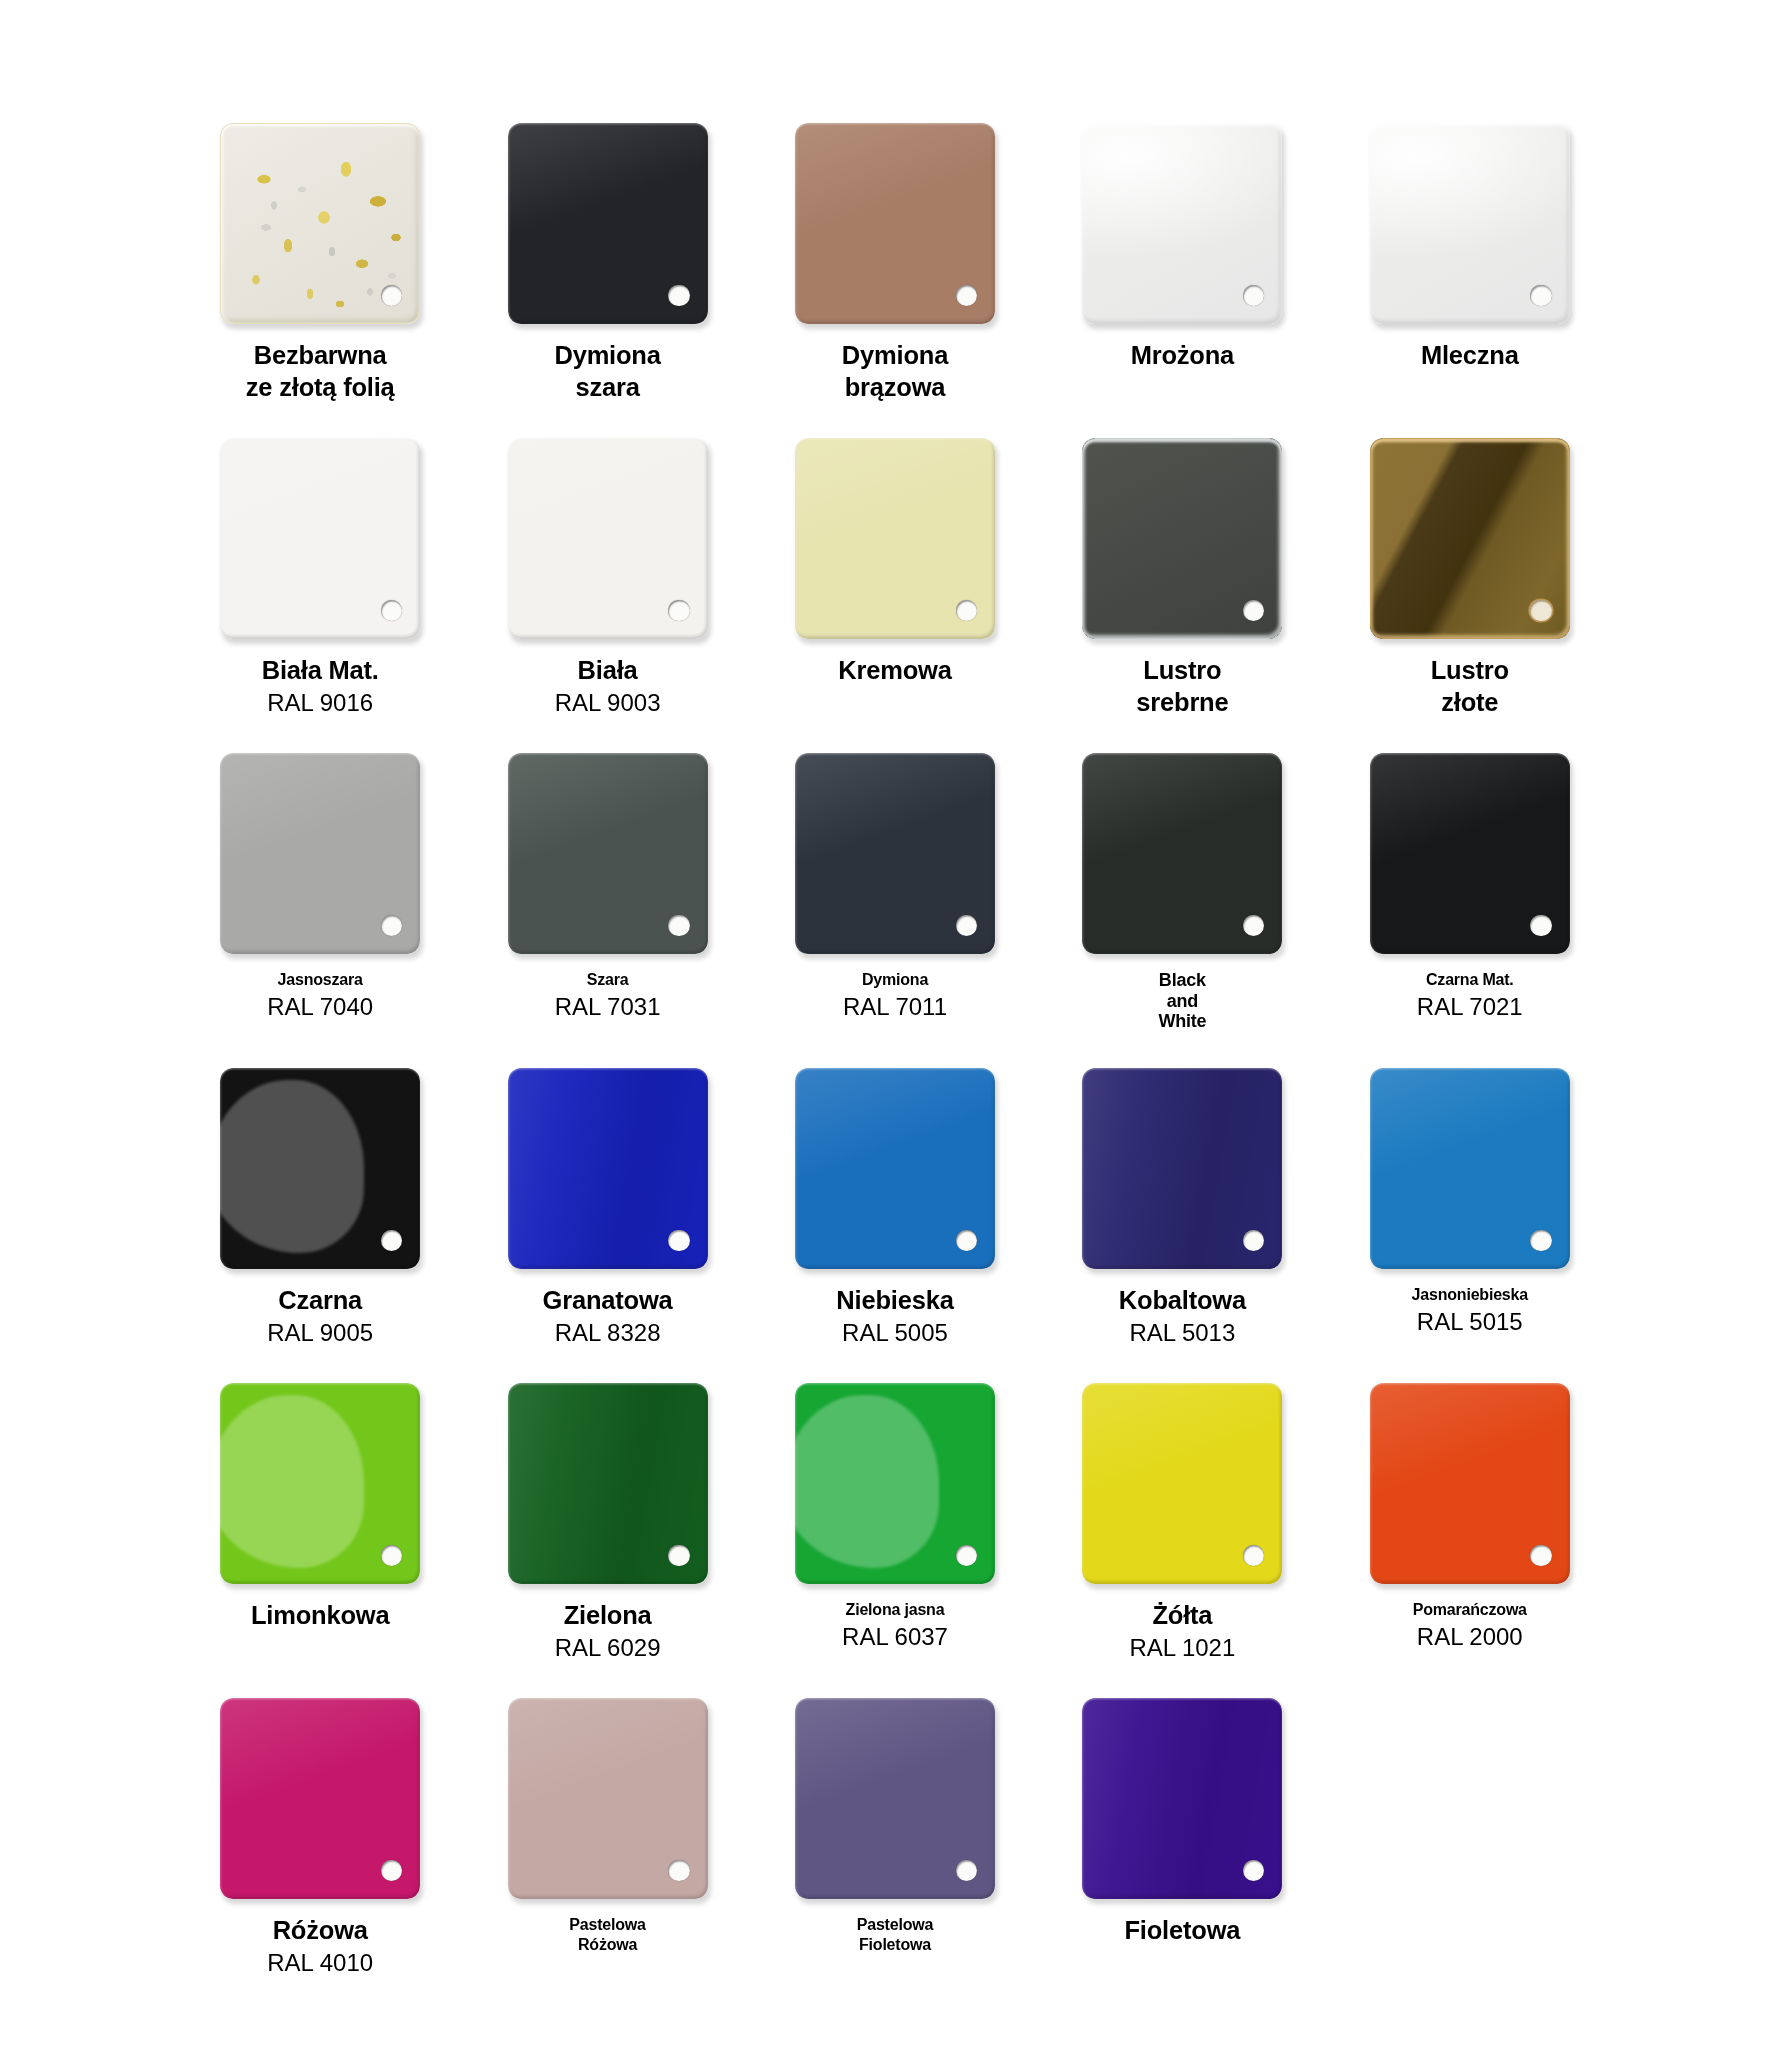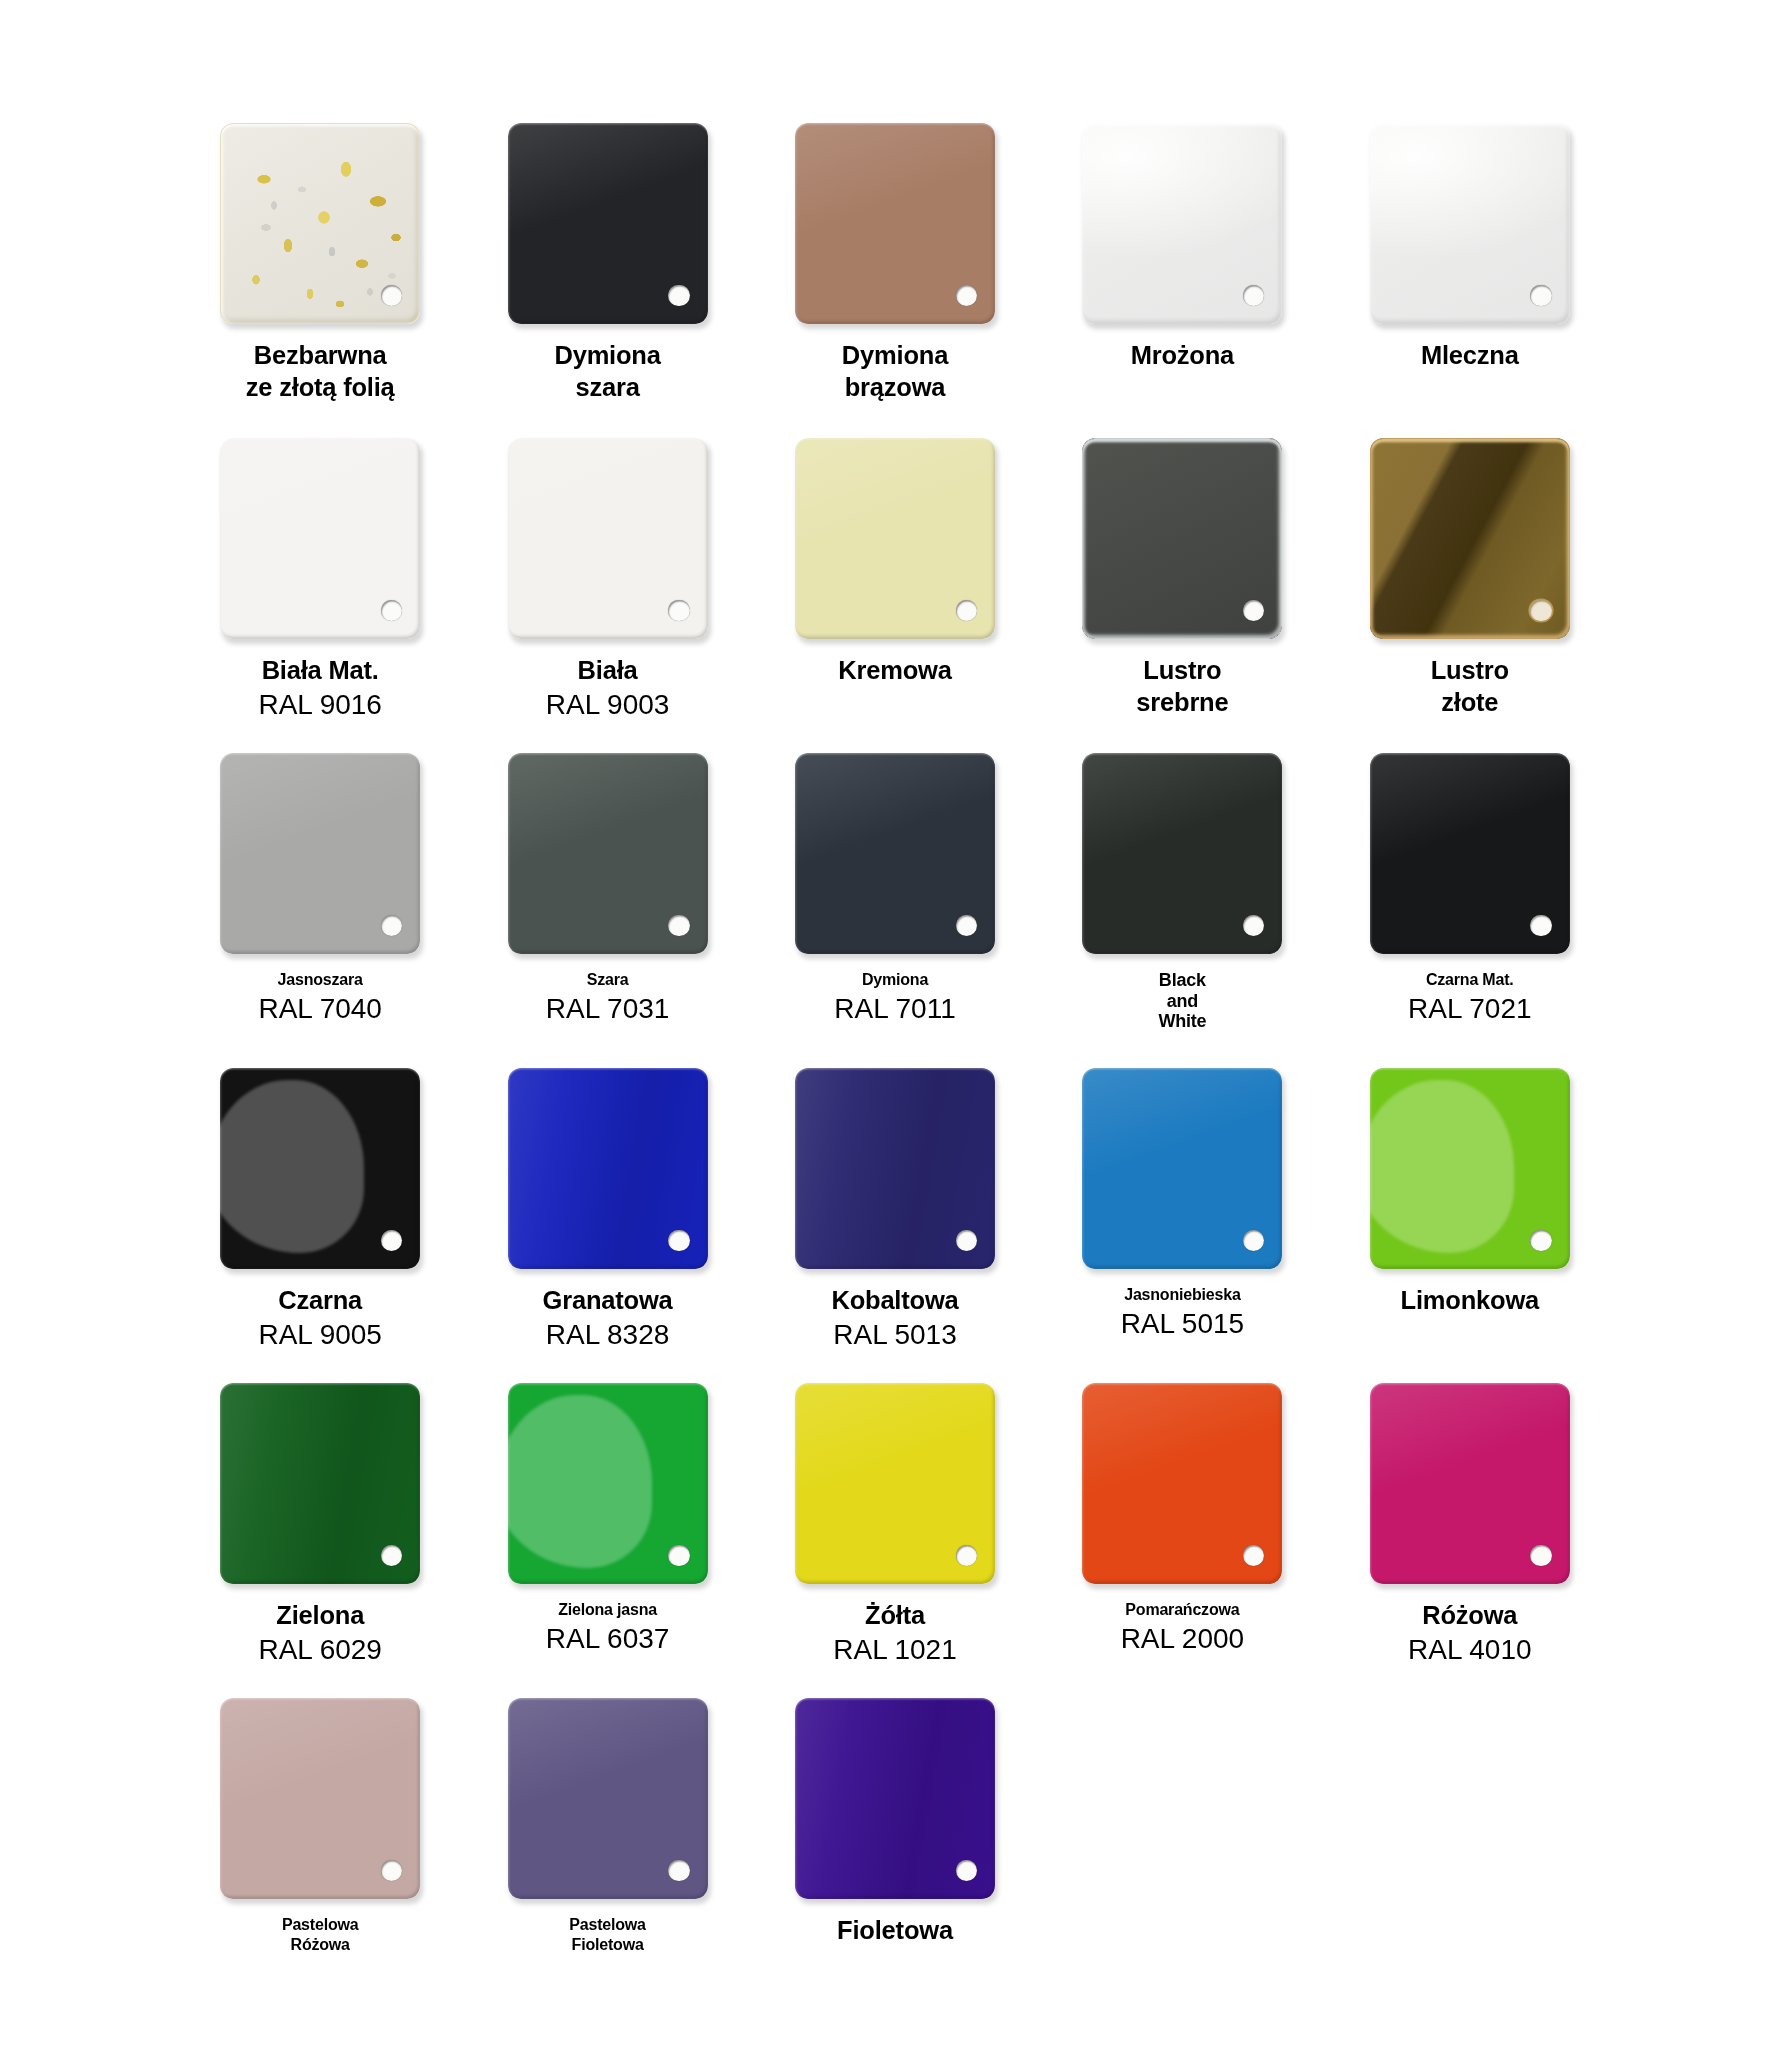--- a/index.html
+++ b/index.html
@@ -105,21 +105,21 @@
     white-space: pre-line;
   }
   .name.small {
     font-size: 16px;
   }
   .name.tiny {
     font-size: 18px;
     line-height: 1.12;
   }
   .ral {
-    font-size: 28px;
+    font-size: 24px;
     font-weight: normal;
     margin-top: 1.6px;
   }
   .ral:empty { display: none; }
 
   
 
   
   .finish-goldfoil .face {
     background:
@@ -447,20 +447,33 @@
             <div class="hole"></div>
           </div>
         </div>
         <div class="labels">
           <div class="name">Granatowa</div>
           <div class="ral">RAL 8328</div>
         </div>
       </div>
       <div class="cell">
         <div class="tile-wrap">
+          <div class="tile finish-satin">
+            <div class="face" style="background: rgb(26, 111, 189);"></div>
+            <div class="bevel"></div>
+            <div class="hole"></div>
+          </div>
+        </div>
+        <div class="labels">
+          <div class="name">Niebieska</div>
+          <div class="ral">RAL 5005</div>
+        </div>
+      </div>
+      <div class="cell">
+        <div class="tile-wrap">
           <div class="tile finish-deepgloss">
             <div class="face" style="background: rgb(42, 38, 112);"></div>
             <div class="bevel"></div>
             <div class="hole"></div>
           </div>
         </div>
         <div class="labels">
           <div class="name">Kobaltowa</div>
           <div class="ral">RAL 5013</div>
         </div>

